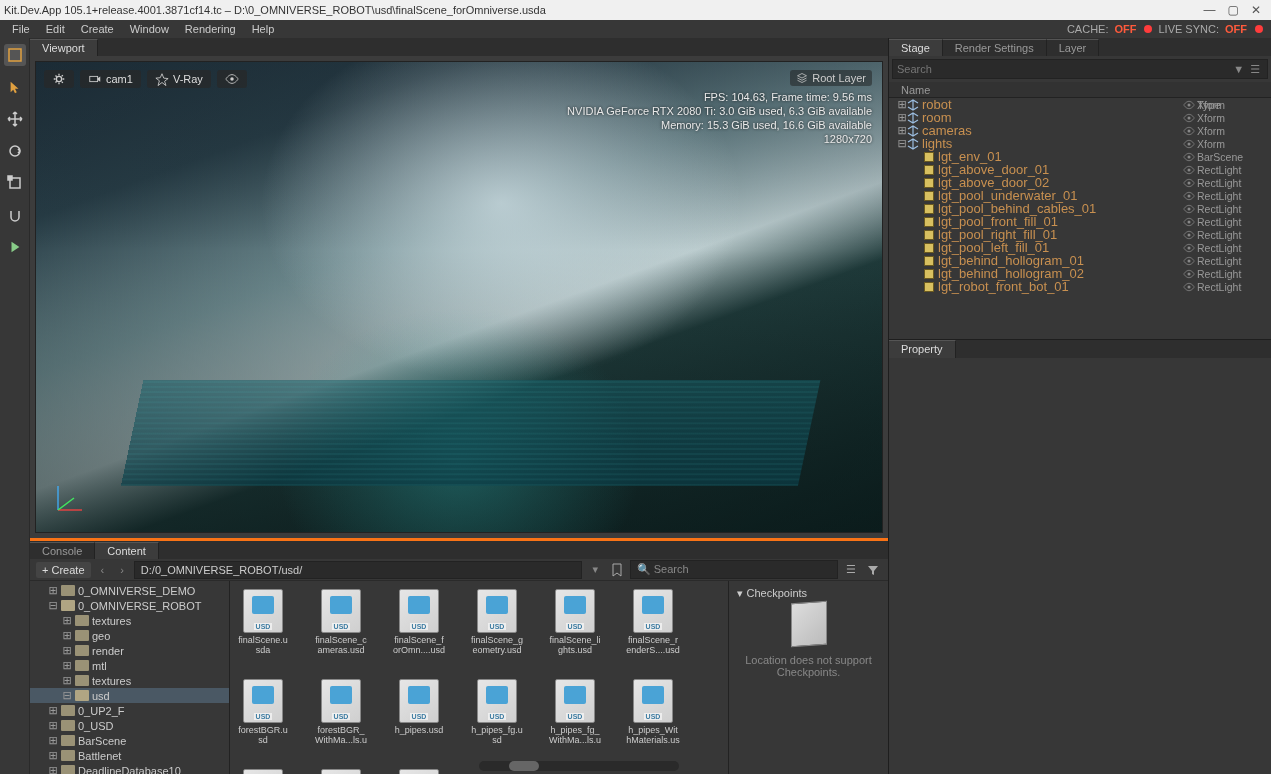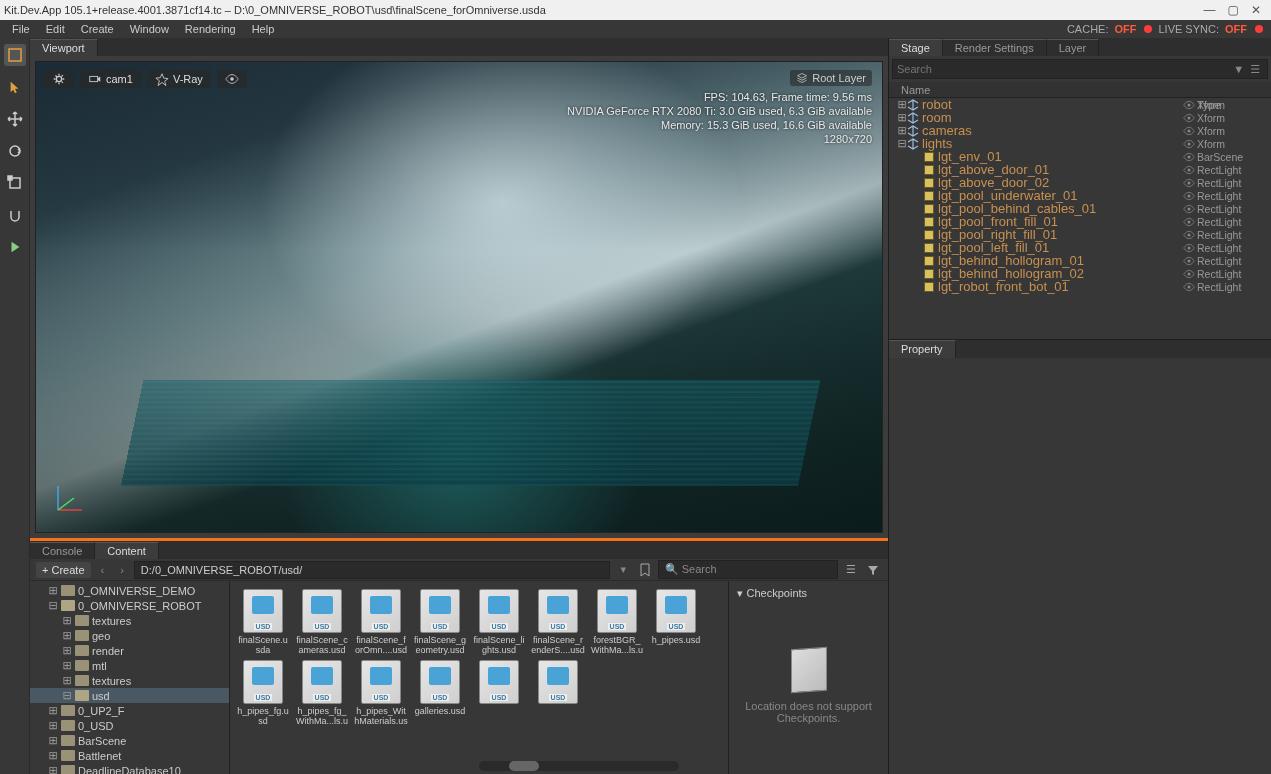--- a/index.html
+++ b/index.html
@@ -40,40 +40,40 @@
 .vptoolbar .icn { width:14px; height:14px; }
 .vprootlayer { position:absolute; top:8px; right:10px; display:flex; gap:4px; align-items:center; background:rgba(30,30,30,0.5); padding:2px 6px; border-radius:3px; z-index:5; }
 .vpstats { position:absolute; top:28px; right:10px; text-align:right; color:#e8e8e8; font-size:10px; line-height:14px; z-index:5; text-shadow:0 0 3px rgba(0,0,0,0.8); }
 .axis { position:absolute; left:14px; bottom:14px; width:40px; height:40px; z-index:5; opacity:0.85; }
 .contentpanel { height:236px; background:#373737; display:flex; flex-direction:column; border-top:3px solid #f97316; }
 .ctabrow { height:18px; background:#2e2e2e; display:flex; align-items:flex-end; }
 .cnav { height:22px; background:#373737; display:flex; align-items:center; gap:4px; padding:0 6px; border-bottom:1px solid #2a2a2a; }
 .cnav .nbtn { padding:2px 6px; background:#444; border-radius:2px; cursor:pointer; color:#ddd; }
 .cnav .nbtn.arrow { background:transparent; color:#888; }
 .cnav .path { flex:1; background:#2a2a2a; padding:2px 6px; border:1px solid #222; color:#ccc; }
-.cnav .csearch { width:180px; background:#2a2a2a; border:1px solid #222; padding:2px 18px 2px 6px; color:#888; position:relative; }
+.cnav .csearch { width:208px; background:#2a2a2a; border:1px solid #222; padding:2px 18px 2px 6px; color:#888; position:relative; }
 .cnav .iconbtn { width:18px; height:18px; display:flex; align-items:center; justify-content:center; cursor:pointer; color:#aaa; }
 .cbody { flex:1; display:flex; min-height:0; }
 .ctree { width:200px; border-right:1px solid #222; overflow-y:auto; padding:2px 0; }
 .ctree .node { display:flex; align-items:center; gap:3px; padding:1px 4px; cursor:pointer; white-space:nowrap; }
 .ctree .node.selected { background:#4a5864; }
 .ctree .exp { width:10px; color:#999; text-align:center; }
 .ctree .fico { width:14px; height:11px; background:#9a9276; border-radius:1px; position:relative; }
 .ctree .fico.open { background:#b0a583; }
-.cgrid { flex:1; overflow:auto; padding:6px 4px; display:flex; flex-wrap:wrap; gap:1px; align-content:flex-start; position:relative; }
+.cgrid { flex:1; overflow:auto; padding:6px 4px; display:flex; flex-wrap:wrap; gap:20px; align-content:flex-start; position:relative; }
 .fileitem { width:58px; display:flex; flex-direction:column; align-items:center; gap:2px; cursor:pointer; padding:2px; }
 .fileitem .thumb { width:40px; height:44px; background:linear-gradient(145deg,#e6e6e6 0%,#cfcfcf 100%); border:1px solid #888; border-radius:2px; position:relative; display:flex; align-items:flex-end; justify-content:center; }
 .fileitem .thumb::before { content:""; position:absolute; top:6px; left:8px; right:8px; height:18px; background:#4aa3d6; border-radius:2px; }
 .fileitem .thumb .tag { font-size:7px; font-weight:700; color:#3a7aa0; background:rgba(255,255,255,0.6); padding:0 2px; margin-bottom:2px; }
 .fileitem .fname { font-size:9px; color:#ccc; text-align:center; line-height:10px; word-break:break-all; max-height:20px; overflow:hidden; }
 .cscroll { position:absolute; bottom:3px; left:50%; width:200px; height:10px; background:#2a2a2a; border-radius:5px; }
 .cscroll .thumb2 { position:absolute; left:30px; width:30px; height:100%; background:#666; border-radius:5px; }
 .cside { width:160px; border-left:1px solid #222; padding:4px 8px; display:flex; flex-direction:column; }
 .cside .hdr { color:#ccc; padding:2px 0; display:flex; gap:4px; }
-.cside .msg { flex:1; display:flex; flex-direction:column; align-items:center; justify-content:center; color:#888; text-align:center; gap:8px; font-size:10px; }
+.cside .msg { flex:1; display:flex; flex-direction:column; align-items:center; color:#888; text-align:center; gap:8px; font-size:10px; }
 .cside .docicn { width:36px; height:44px; background:linear-gradient(135deg,#ddd,#bbb); border:1px solid #888; transform:skewY(-4deg); }
 .rightcol { width:382px; background:#373737; display:flex; flex-direction:column; }
 .rtabs { height:18px; background:#2e2e2e; display:flex; align-items:flex-end; }
 .rsearch { height:20px; background:#2a2a2a; margin:3px; border:1px solid #222; display:flex; align-items:center; padding:0 4px; }
 .rsearch input { flex:1; background:transparent; border:none; color:#ccc; outline:none; font-size:11px; }
 .rsearch .sicn { color:#888; cursor:pointer; padding:0 3px; }
 .rhdr { display:flex; background:#323232; border-bottom:1px solid #222; padding:0 4px; height:16px; align-items:center; }
 .rhdr .c1 { flex:1; padding-left:8px; color:#999; }
 .rhdr .c2 { width:14px; }
 .rhdr .c3 { width:70px; color:#999;margin-top:31px; }
@@ -340,20 +340,26 @@
             <div class="fileitem">
               <div class="thumb">
                 <span class="tag">USD</span>
               </div>
               <div class="fname">finalScene_renderS....usda</div>
             </div>
             <div class="fileitem">
               <div class="thumb">
                 <span class="tag">USD</span>
               </div>
+              <div class="fname">forestBGR.usd</div>
+            </div>
+            <div class="fileitem">
+              <div class="thumb">
+                <span class="tag">USD</span>
+              </div>
               <div class="fname">forestBGR_WithMa...ls.usd</div>
             </div>
             <div class="fileitem">
               <div class="thumb">
                 <span class="tag">USD</span>
               </div>
               <div class="fname">h_pipes.usd</div>
             </div>
             <div class="fileitem">
               <div class="thumb">

